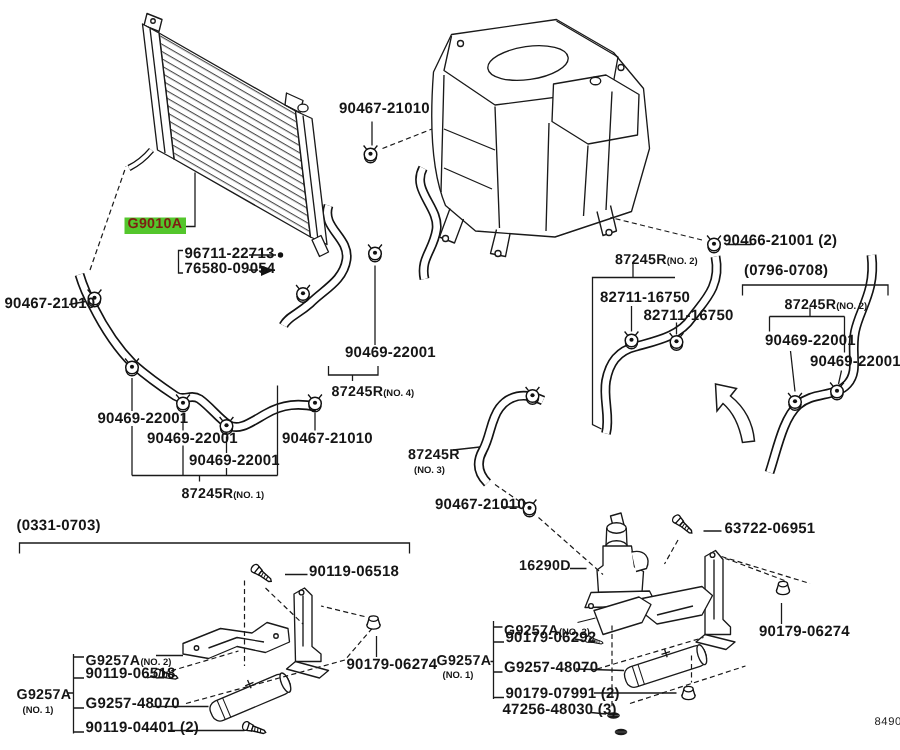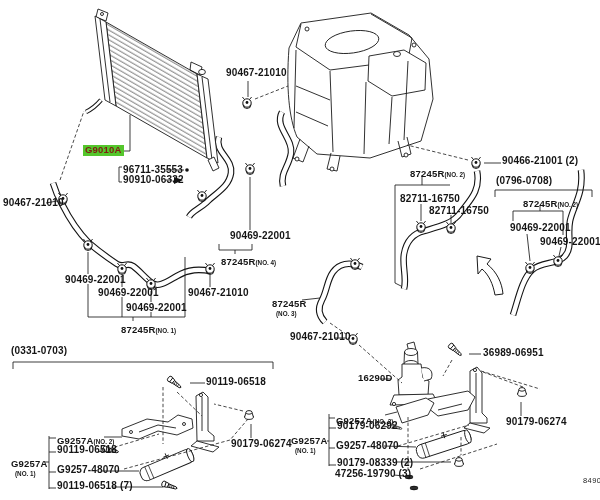--- a/index.html
+++ b/index.html
@@ -215,53 +215,53 @@
   <g>
     <use href="#nut" x="249" y="415"></use>
         <use href="#nut" x="522" y="392"></use>
     <use href="#nut" x="459" y="462"></use>
     <use href="#plug" x="409" y="477"></use>
         <use href="#plug" x="414" y="488"></use>
   </g>
 </svg>
 
 <div class="lbl pn" style="left:226px;top:68px">90467-21010</div>
-<div class="lbl pn" style="left:502px;top:156px">90466-21001 (2)</div>
+<div class="lbl pn" style="left:482px;top:156px">90466-21001 (2)</div>
 <div class="lbl pn" style="left:496px;top:176px">(0796-0708)</div>
 <div class="lbl" style="left:523px;top:194px"><span class="code">87245R</span><span class="sub">(NO. 2)</span></div>
 <div class="lbl pn" style="left:510px;top:223px">90469-22001</div>
 <div class="lbl pn" style="left:540px;top:237px">90469-22001</div>
 <div class="lbl" style="left:410px;top:164px"><span class="code">87245R</span><span class="sub">(NO. 2)</span></div>
 <div class="lbl pn" style="left:400px;top:194px">82711-16750</div>
 <div class="lbl pn" style="left:429px;top:206px">82711-16750</div>
 <div class="lbl pn" style="left:3px;top:198px">90467-21010</div>
 <div class="lbl pn" style="left:65px;top:275px">90469-22001</div>
 <div class="lbl pn" style="left:98px;top:288px">90469-22001</div>
 <div class="lbl pn" style="left:126px;top:303px">90469-22001</div>
 <div class="lbl" style="left:121px;top:320px"><span class="code">87245R</span><span class="sub">(NO. 1)</span></div>
 <div class="lbl pn" style="left:188px;top:288px">90467-21010</div>
 <div class="lbl pn" style="left:230px;top:231px">90469-22001</div>
 <div class="lbl" style="left:221px;top:252px"><span class="code">87245R</span><span class="sub">(NO. 4)</span></div>
 <div class="lbl stack" style="left:272px;top:294px"><span class="code">87245R</span><span class="sub">(NO. 3)</span></div>
 <div class="lbl pn" style="left:290px;top:332px">90467-21010</div>
-<div class="lbl code" style="left:358px;top:373px">16290D</div>
+<div class="lbl code" style="left:346px;top:373px">16290D</div>
 <div class="lbl code hl" style="left:83px;top:145px">G9010A</div>
-<div class="lbl pn" style="left:123px;top:165px">96711-35553</div>
-<div class="lbl pn" style="left:123px;top:175px">90910-06332</div>
-<div class="lbl pn" style="left:483px;top:348px">36989-06951</div>
+<div class="lbl pn" style="left:123px;top:165px">96711-22713</div>
+<div class="lbl pn" style="left:123px;top:175px">76580-09054</div>
+<div class="lbl pn" style="left:483px;top:348px">63722-06951</div>
 <div class="lbl pn" style="left:506px;top:417px">90179-06274</div>
 <div class="lbl pn" style="left:11px;top:346px">(0331-0703)</div>
 <div class="lbl pn" style="left:206px;top:377px">90119-06518</div>
 <div class="lbl pn" style="left:231px;top:439px">90179-06274</div>
 <div class="lbl" style="left:57px;top:431px"><span class="code">G9257A</span><span class="sub">(NO. 2)</span></div>
 <div class="lbl pn" style="left:57px;top:445px">90119-06518</div>
 <div class="lbl stack" style="left:11px;top:454px"><span class="code">G9257A</span><span class="sub">(NO. 1)</span></div>
 <div class="lbl pn" style="left:57px;top:465px">G9257-48070</div>
-<div class="lbl pn" style="left:57px;top:481px">90119-06518 (7)</div>
+<div class="lbl pn" style="left:57px;top:481px">90119-04401 (2)</div>
 <div class="lbl" style="left:336px;top:411px"><span class="code">G9257A</span><span class="sub">(NO. 2)</span></div>
 <div class="lbl pn" style="left:337px;top:421px">90179-06292</div>
 <div class="lbl stack" style="left:291px;top:431px"><span class="code">G9257A</span><span class="sub">(NO. 1)</span></div>
 <div class="lbl pn" style="left:336px;top:441px">G9257-48070</div>
-<div class="lbl pn" style="left:337px;top:458px">90179-08339 (2)</div>
-<div class="lbl pn" style="left:335px;top:469px">47256-19790 (3)</div>
+<div class="lbl pn" style="left:337px;top:458px">90179-07991 (2)</div>
+<div class="lbl pn" style="left:335px;top:469px">47256-48030 (3)</div>
 <div class="lbl fig" style="left:556px;top:477px">849052F</div>
 
 </div>
 
 </body></html>

